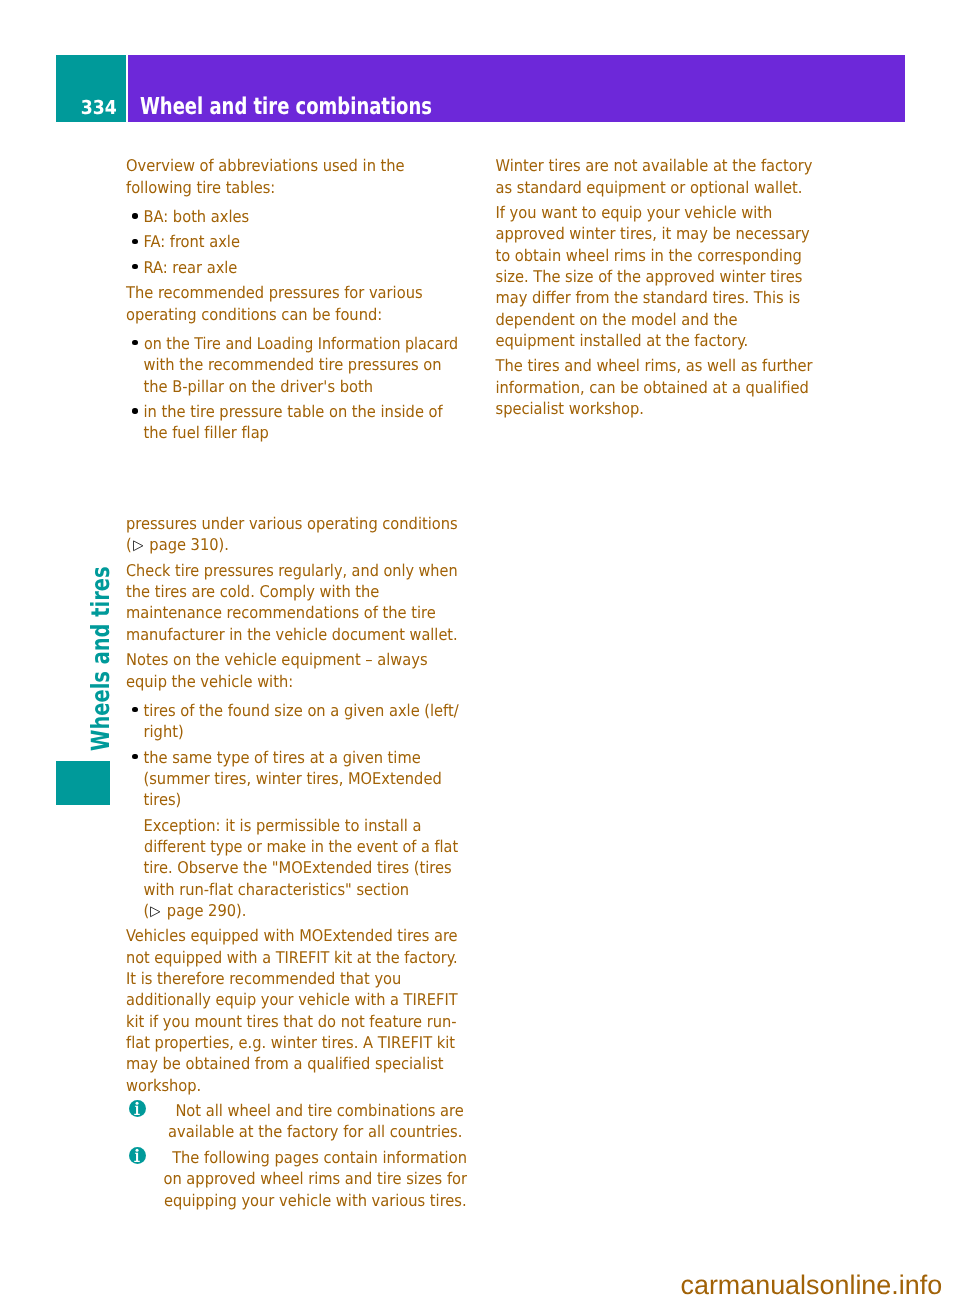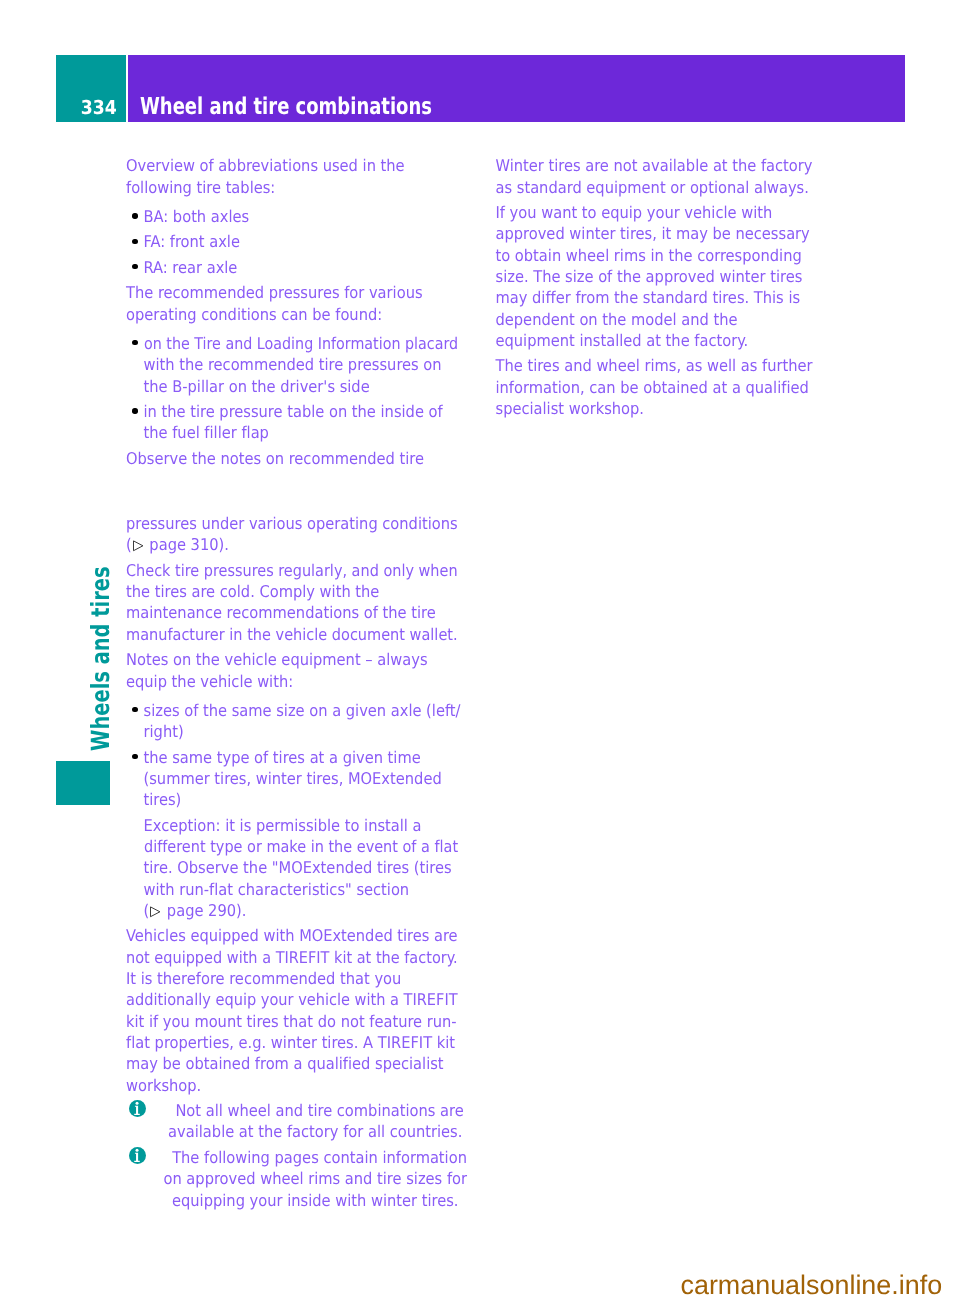--- a/index.html
+++ b/index.html
@@ -12,21 +12,21 @@
   
   .header{position:absolute;left:56px;top:55px;width:849px;height:66.5px;}
   .hdr-num-box{position:absolute;left:0;top:0;width:69.8px;height:66.5px;background:#009a9a;}
   .hdr-title-box{position:absolute;left:72.1px;top:0;width:776.9px;height:66.5px;background:#6d28d9;}
   .hdr-num{position:absolute;right:9px;bottom:4.5px;color:#ffffff;font-weight:bold;font-size:19.2px;line-height:19.2px;
            transform:scaleX(1.0);transform-origin:right bottom;white-space:nowrap;}
   .hdr-title{position:absolute;left:11.5px;bottom:3.4px;color:#ffffff;font-weight:bold;font-size:23.2px;line-height:23.2px;
             transform:scaleX(0.862);transform-origin:left bottom;white-space:nowrap;}
 
   
-  .col{position:absolute;top:155.3px;width:360px;font-size:16.3px;line-height:21.33px;color:#8b5cf6;}
+  .col{position:absolute;top:155.3px;width:360px;font-size:16.3px;line-height:21.33px;color:#a16207;}
   .colL{left:126px;}
   .colR{left:495.5px;}
 
   .blk{margin:0 0 4.1px 0;}
   .blk.bullet{position:relative;padding-left:17.5px;}
   .blk.bullet.first-of-list{margin-top:8px;}
   .blk.bullet .bdot{position:absolute;left:6.3px;top:7.2px;width:5.4px;height:5.4px;border-radius:50%;background:#000000;font-size:0;line-height:0;}
   .blk.indent{padding-left:17.5px;}
   .ln{white-space:nowrap;display:inline-block;transform-origin:left center;}
   .blk.note{position:relative;padding-left:18.5px;text-align:center;}
@@ -56,46 +56,46 @@
       <span class="hdr-title">Wheel and tire combinations</span>
     </div>
   </div>
 
   <div class="col colL" id="colL">
       <div class="blk para"><span class="ln">Overview of abbreviations used in the</span><br><span class="ln">following tire tables:</span></div>
       <div class="blk bullet first-of-list"><span class="bdot"></span><span class="ln">BA: both axles</span></div>
       <div class="blk bullet"><span class="bdot"></span><span class="ln">FA: front axle</span></div>
       <div class="blk bullet"><span class="bdot"></span><span class="ln">RA: rear axle</span></div>
       <div class="blk para"><span class="ln">The recommended pressures for various</span><br><span class="ln">operating conditions can be found:</span></div>
-      <div class="blk bullet first-of-list"><span class="bdot"></span><span class="ln" style="transform: scaleX(0.9759);">on the Tire and Loading Information placard</span><br><span class="ln">with the recommended tire pressures on</span><br><span class="ln">the B-pillar on the driver's side</span></div>
+      <div class="blk bullet first-of-list"><span class="bdot"></span><span class="ln" style="transform: scaleX(0.9759);">on the Tire and Loading Information placard</span><br><span class="ln">with the recommended tire pressures on</span><br><span class="ln">the B-pillar on the driver's both</span></div>
       <div class="blk bullet"><span class="bdot"></span><span class="ln">in the tire pressure table on the inside of</span><br><span class="ln">the fuel filler flap</span></div>
-      <div class="blk para"><span class="ln">Observe the notes on recommended tire</span><br><span class="ln" style="transform: scaleX(0.9989); margin-top: 44px;">pressures under various operating conditions</span><br><span class="ln">(<span class="tri"><svg width="13" height="12" viewBox="0 0 26 24">
+      <div class="blk para"><br><span class="ln" style="transform: scaleX(0.9989); margin-top: 44px;">pressures under various operating conditions</span><br><span class="ln">(<span class="tri"><svg width="13" height="12" viewBox="0 0 26 24">
               <path d="M3 1.8 L21.8 11.6 L3 21.4 Z" fill="none" stroke="#1a1a1a" stroke-width="1.7" stroke-linejoin="miter"></path>
             </svg></span> page 310).</span></div>
       <div class="blk para"><span class="ln" style="transform: scaleX(0.9865);">Check tire pressures regularly, and only when</span><br><span class="ln">the tires are cold. Comply with the</span><br><span class="ln">maintenance recommendations of the tire</span><br><span class="ln" style="transform: scaleX(0.99);">manufacturer in the vehicle document wallet.</span></div>
       <div class="blk para"><span class="ln">Notes on the vehicle equipment – always</span><br><span class="ln">equip the vehicle with:</span></div>
-      <div class="blk bullet first-of-list"><span class="bdot"></span><span class="ln">sizes of the same size on a given axle (left/</span><br><span class="ln">right)</span></div>
+      <div class="blk bullet first-of-list"><span class="bdot"></span><span class="ln">tires of the found size on a given axle (left/</span><br><span class="ln">right)</span></div>
       <div class="blk bullet"><span class="bdot"></span><span class="ln">the same type of tires at a given time</span><br><span class="ln">(summer tires, winter tires, MOExtended</span><br><span class="ln">tires)</span></div>
       <div class="blk indent"><span class="ln">Exception: it is permissible to install a</span><br><span class="ln" style="transform: scaleX(0.987);">different type or make in the event of a flat</span><br><span class="ln">tire. Observe the "MOExtended tires (tires</span><br><span class="ln">with run-flat characteristics" section</span><br><span class="ln">(<span class="tri"><svg width="13" height="12" viewBox="0 0 26 24">
               <path d="M3 1.8 L21.8 11.6 L3 21.4 Z" fill="none" stroke="#1a1a1a" stroke-width="1.7" stroke-linejoin="miter"></path>
             </svg></span> page 290).</span></div>
       <div class="blk para"><span class="ln" style="transform: scaleX(0.9978);">Vehicles equipped with MOExtended tires are</span><br><span class="ln" style="transform: scaleX(0.9894);">not equipped with a TIREFIT kit at the factory.</span><br><span class="ln">It is therefore recommended that you</span><br><span class="ln" style="transform: scaleX(0.9931);">additionally equip your vehicle with a TIREFIT</span><br><span class="ln">kit if you mount tires that do not feature run-</span><br><span class="ln">flat properties, e.g. winter tires. A TIREFIT kit</span><br><span class="ln">may be obtained from a qualified specialist</span><br><span class="ln">workshop.</span></div>
       <div class="blk note"><span class="noteicon"><svg width="17" height="17" viewBox="0 0 34 34">
             <circle cx="17" cy="17" r="17" fill="#009a9a"></circle>
             <circle cx="16.1" cy="6.4" r="3.0" fill="#ffffff"></circle>
             <path d="M11.9 11.3 h6.3 v16.2 h3.3 v2.5 H10.5 v-2.5 h3.6 V13.5 h-2.2 Z" fill="#ffffff"></path>
           </svg></span><span class="nsp"></span><span class="ln">Not all wheel and tire combinations are</span><br><span class="ln">available at the factory for all countries.</span></div>
       <div class="blk note"><span class="noteicon"><svg width="17" height="17" viewBox="0 0 34 34">
             <circle cx="17" cy="17" r="17" fill="#009a9a"></circle>
             <circle cx="16.1" cy="6.4" r="3.0" fill="#ffffff"></circle>
             <path d="M11.9 11.3 h6.3 v16.2 h3.3 v2.5 H10.5 v-2.5 h3.6 V13.5 h-2.2 Z" fill="#ffffff"></path>
-          </svg></span><span class="nsp"></span><span class="ln">The following pages contain information</span><br><span class="ln">on approved wheel rims and tire sizes for</span><br><span class="ln">equipping your inside with winter tires.</span></div>
+          </svg></span><span class="nsp"></span><span class="ln">The following pages contain information</span><br><span class="ln">on approved wheel rims and tire sizes for</span><br><span class="ln">equipping your vehicle with various tires.</span></div>
     </div>
   <div class="col colR" id="colR">
-      <div class="blk para"><span class="ln">Winter tires are not available at the factory</span><br><span class="ln">as standard equipment or optional always.</span></div>
+      <div class="blk para"><span class="ln">Winter tires are not available at the factory</span><br><span class="ln">as standard equipment or optional wallet.</span></div>
       <div class="blk para"><span class="ln">If you want to equip your vehicle with</span><br><span class="ln">approved winter tires, it may be necessary</span><br><span class="ln">to obtain wheel rims in the corresponding</span><br><span class="ln">size. The size of the approved winter tires</span><br><span class="ln">may differ from the standard tires. This is</span><br><span class="ln">dependent on the model and the</span><br><span class="ln">equipment installed at the factory.</span></div>
       <div class="blk para"><span class="ln">The tires and wheel rims, as well as further</span><br><span class="ln">information, can be obtained at a qualified</span><br><span class="ln">specialist workshop.</span></div>
     </div>
 
   <div class="tab"></div>
   <div class="vtext">Wheels and tires</div>
 
   <div class="wm">carmanualsonline.info</div>
 </div>
 

